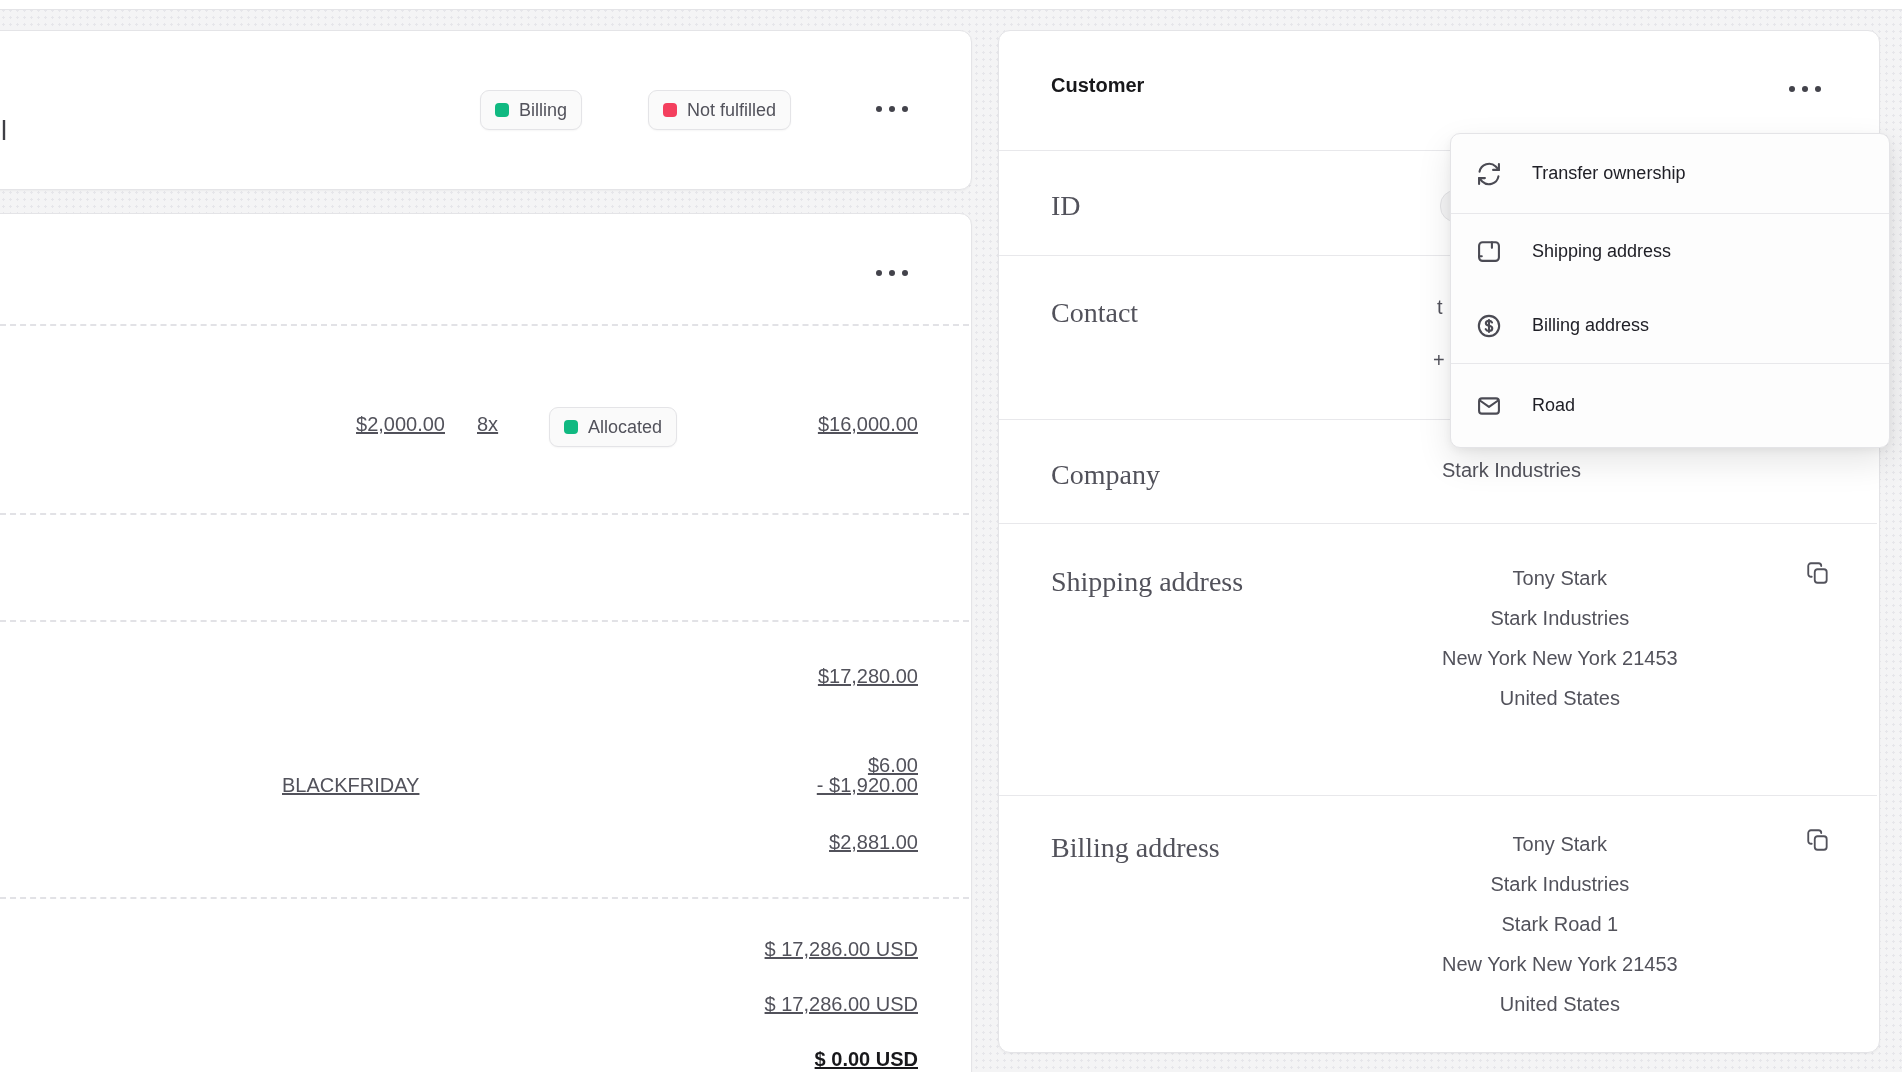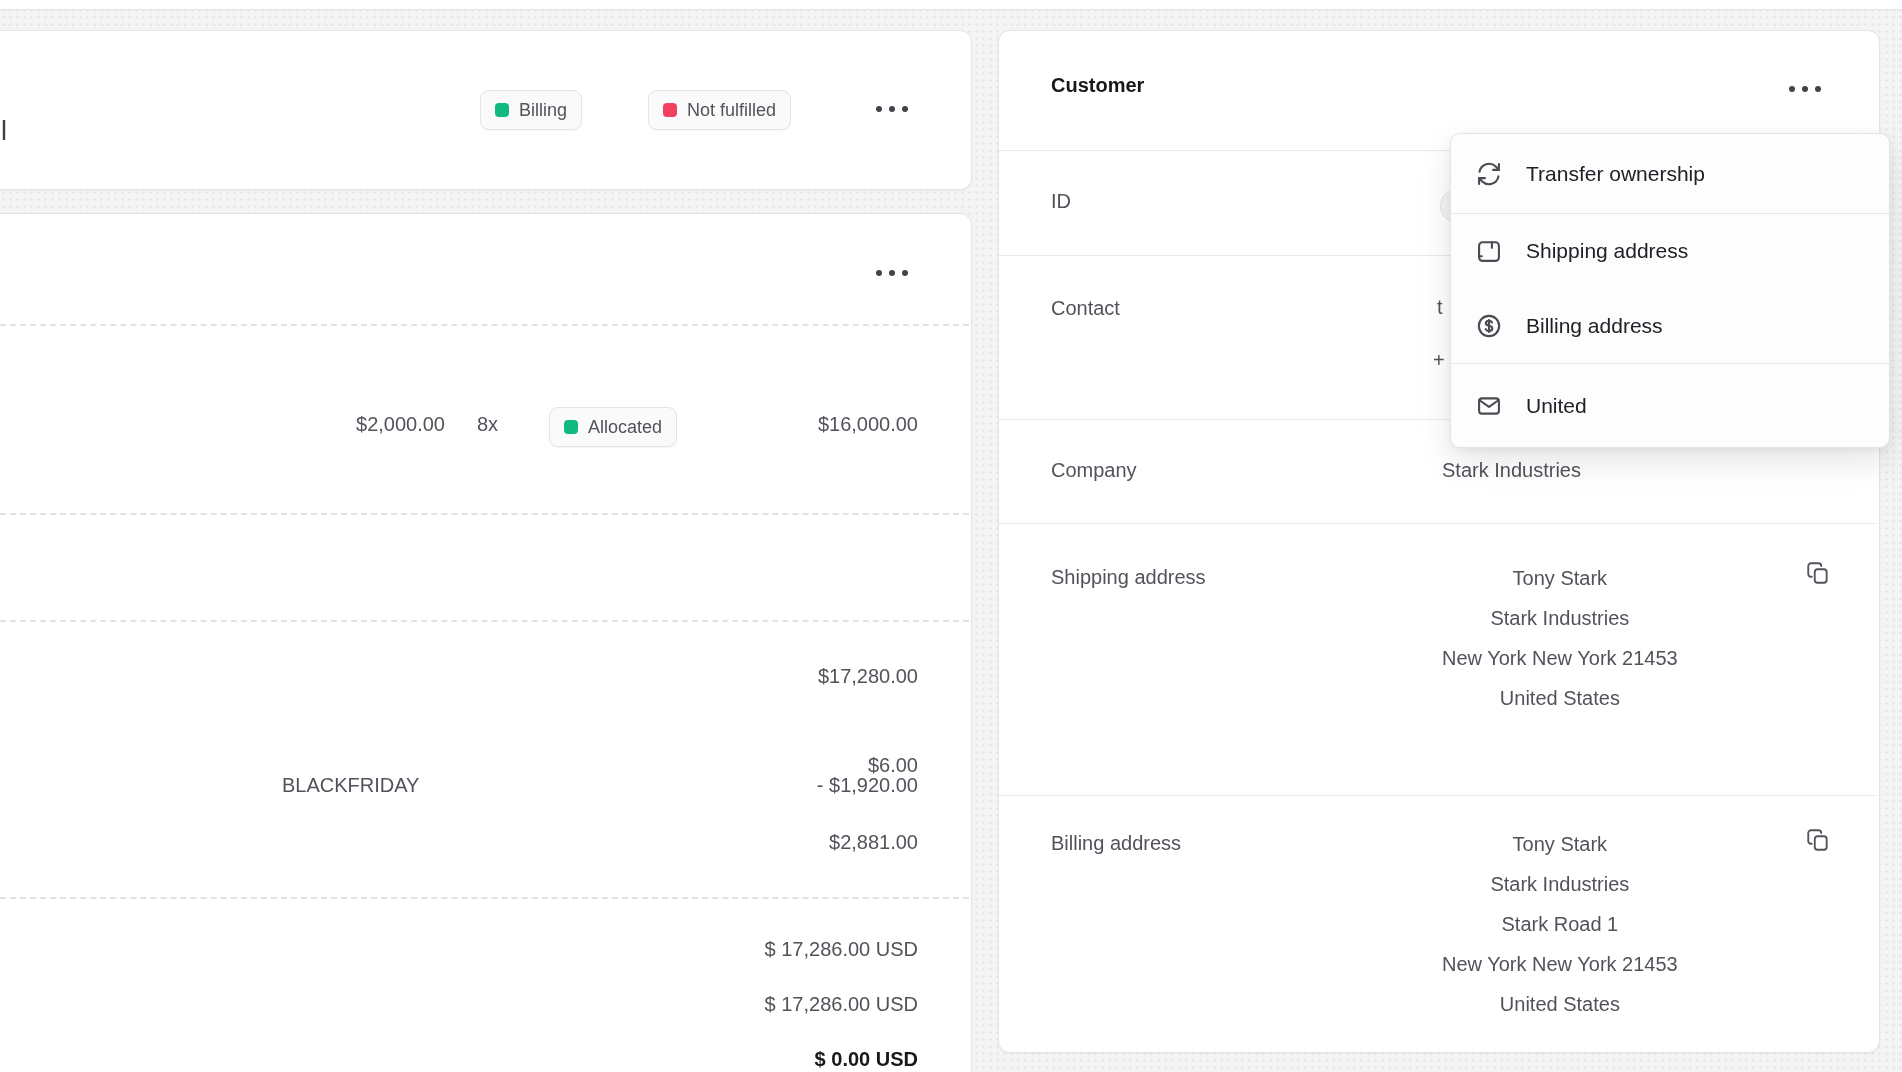--- a/index.html
+++ b/index.html
@@ -23,40 +23,40 @@
   .badge{position:absolute;display:inline-flex;align-items:center;gap:10px;height:38px;padding:0 14px;
     background:#fafafa;border:1px solid #e4e4e7;border-radius:9px;font-size:18px;color:#52525b;white-space:nowrap;
     box-shadow:0 1px 2px rgba(0,0,0,.04);}
   .dot{width:14px;height:14px;border-radius:4px;flex:none;}
 
   .ellipsis-btn{position:absolute;display:flex;align-items:center;justify-content:center;gap:7px;width:56px;height:40px;cursor:pointer;border-radius:8px;}
   .ellipsis-btn i{display:block;width:6px;height:6px;border-radius:50%;background:#43434b;}
 
   .dashed{position:absolute;left:0;width:969px;height:0;border-top:2px dashed #e2e2e6;}
 
-  .txt{position:absolute;font-size:20px;color:#52525b;white-space:nowrap;}
+  .txt{position:absolute;font-size:20px;color:#52525b;white-space:nowrap;text-decoration:underline;}
   .amt-right{right:984px;text-align:right;}
   .bold-total{font-weight:700;color:#18181b;}
 
   .cust-title{position:absolute;left:1051px;top:74px;font-size:20px;font-weight:600;color:#18181b;}
   .divider{position:absolute;left:999px;width:878px;height:1px;background:#e8e8eb;}
-  .row-label{position:absolute;left:1051px;font-size:20px;font-weight:500;color:#52525b;white-space:nowrap;}
+  .row-label{position:absolute;left:1051px;font-size:28px;font-weight:500;color:#52525b;white-space:nowrap;font-family:Liberation Serif, serif;}
   .row-value{position:absolute;left:1442px;font-size:20px;color:#52525b;white-space:nowrap;}
   .addr{position:absolute;left:1442px;font-size:20px;color:#52525b;}
   .addr div{height:40px;line-height:40px;white-space:nowrap;text-align:center;}
 
   .id-pill{position:absolute;left:1440px;top:190px;width:150px;height:30px;border-radius:15px;background:#f4f4f5;border:1px solid #e4e4e7;z-index:1;}
   .frag{position:absolute;font-size:20px;color:#52525b;z-index:1;}
 
   .copy-btn{position:absolute;width:34px;height:34px;display:flex;align-items:center;justify-content:center;cursor:pointer;border-radius:6px;}
   .copy-btn svg{stroke:#52525b;}
 
   .menu{position:absolute;left:1450px;top:133px;width:438px;background:#fdfdfd;border:1px solid #e4e4e7;border-radius:10px;
     box-shadow:0 14px 34px rgba(0,0,0,.10),0 3px 8px rgba(0,0,0,.05);z-index:20;display:flex;flex-direction:column;overflow:hidden;}
-  .menu-item{display:flex;align-items:center;gap:22px;padding-left:23px;font-size:21px;color:#202027;cursor:pointer;}
+  .menu-item{display:flex;align-items:center;gap:28px;padding-left:23px;font-size:18px;color:#202027;cursor:pointer;}
   .menu-item .micon{width:30px;height:30px;flex:none;display:flex;align-items:center;justify-content:center;}
   .menu-item svg{stroke:#4b4b54;}
   .menu-sep{height:1px;background:#e8e8eb;flex:none;}
   .mi-1{height:79px;}.mi-2{height:74px;}.mi-3{height:75px;}.mi-4{height:83px;}
 </style>
 </head>
 <body>
 
 <div class="page">
   <div class="topbar"></div>
@@ -196,16 +196,16 @@
       <span>Billing address</span>
     </div>
     <div class="menu-sep"></div>
     <div class="menu-item mi-4">
       <span class="micon">
         <svg width="28" height="28" viewBox="0 0 24 24" fill="none" stroke-width="1.8" stroke-linecap="round" stroke-linejoin="round">
           <rect x="3.5" y="5.5" width="17" height="13" rx="2.5"></rect>
           <path d="m4.5 7.5 7.5 5.3 7.5-5.3"></path>
         </svg>
       </span>
-      <span>United</span>
+      <span>Road</span>
     </div>
   </div>
 </div>
 
 </body></html>

